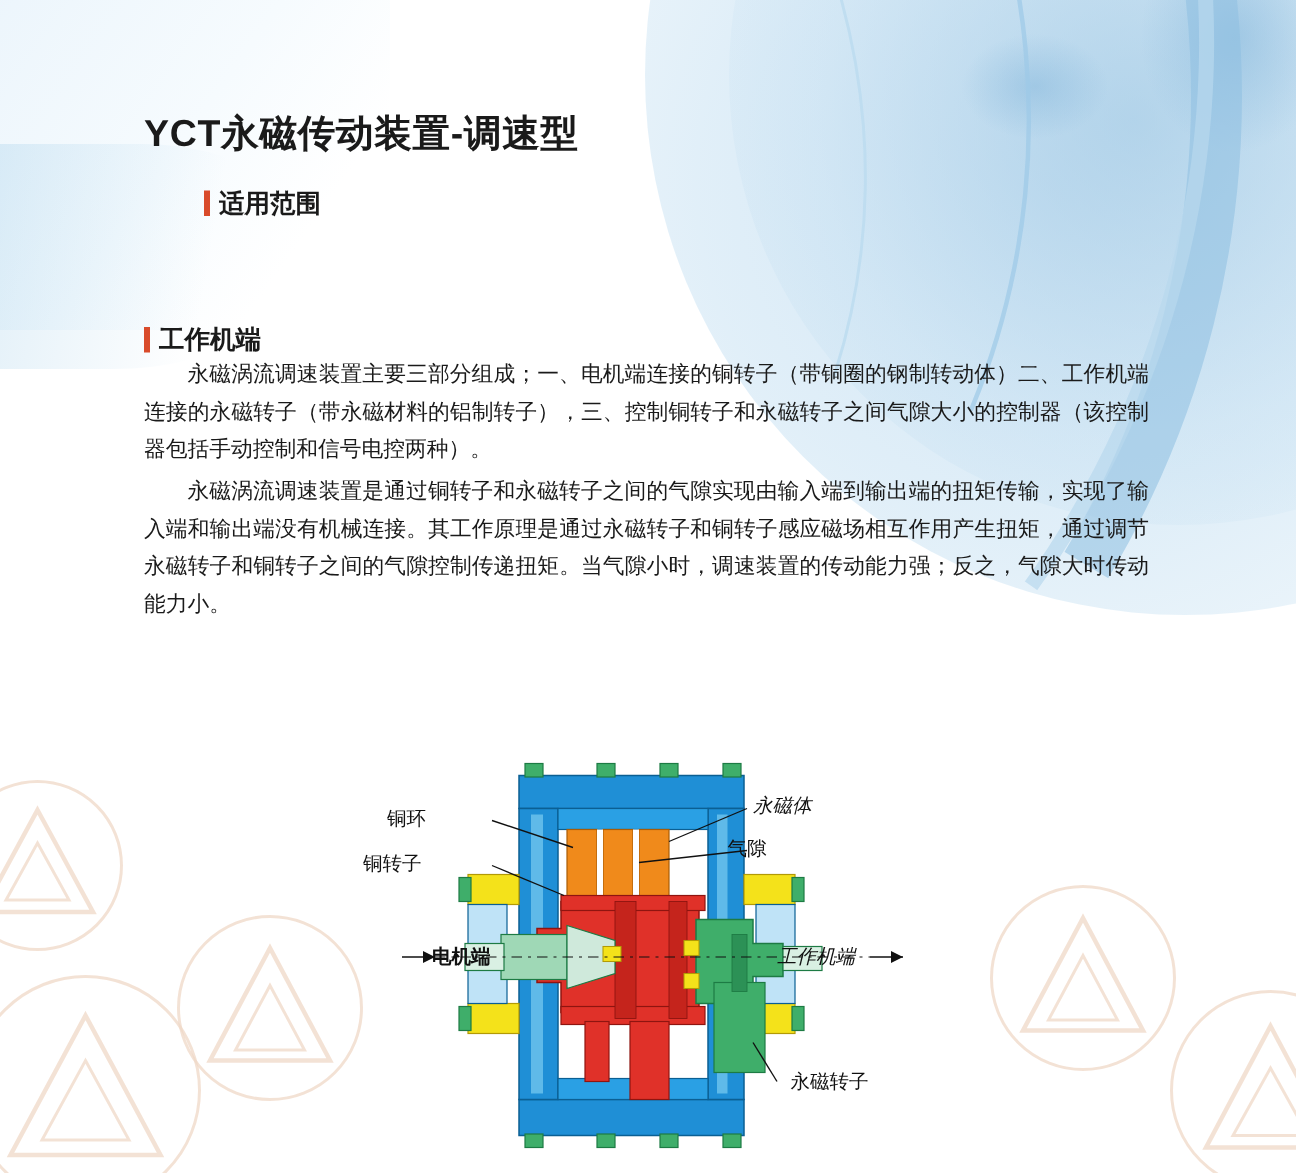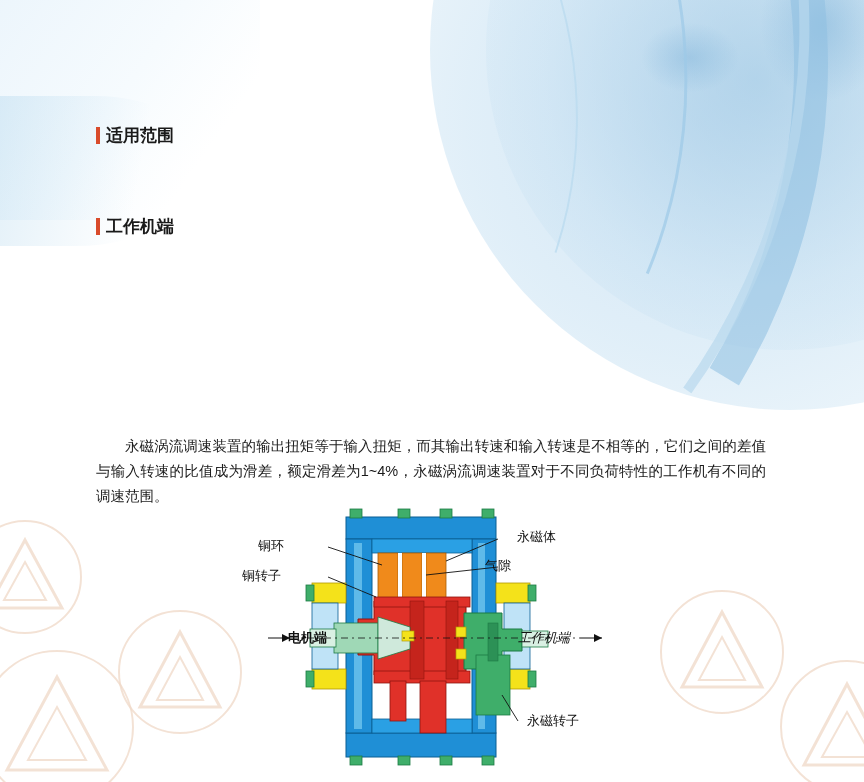--- a/index.html
+++ b/index.html
@@ -139,21 +139,21 @@
     color: #1a1a1a;
     padding-left: 10px;
   }
   .section-head::before {
     content: "";
     position: absolute;
     left: 0; top: 3px;
     width: 4px; height: 17px;
     background: #d94b2b;
   }
-  #head-scope { top: 124px; }
+  #head-scope { top: 124px; margin-left: 40px; }
   #head-principle { top: 215px; }
 
   .para {
     position: absolute;
     left: 96px;
     width: 670px;
     font-size: 14.5px;
     line-height: 25px;
     color: #1a1a1a;
     text-align: justify;
@@ -221,25 +221,27 @@
   <div class="wm" style="left:780px; top:660px; width:130px; height:130px;">
     <svg width="130" height="130" viewBox="0 0 130 130">
       <polygon points="65,22 108,103 22,103" fill="none" stroke="#f0d9c8" stroke-width="3"></polygon>
       <polygon points="65,50 90,95 40,95" fill="none" stroke="#f0d9c8" stroke-width="2"></polygon>
     </svg>
   </div>
 </div>
 
 <div class="page">
 
+  <div class="title">YCT永磁传动装置-调速型</div>
 
   <div class="section-head" id="head-scope">适用范围</div>
 
   <div class="section-head" id="head-principle">工作机端</div>
-  <div class="para" id="p4">永磁涡流调速装置的输出扭矩等于输入扭矩，而其输出转速和输入转速是不相等的，它们之间的差值与输入转速的比值成为滑差，额定滑差为1~4%，永磁涡流调速装置对于不同负荷特性的工作机有不同的调速范围。</div>
+  <div class="para" id="p1">永磁涡流调速装置主要三部分组成；一、电机端连接的铜转子（带铜圈的钢制转动体）二、工作机端连接的永磁转子（带永磁材料的铝制转子），三、控制铜转子和永磁转子之间气隙大小的控制器（该控制器包括手动控制和信号电控两种）。</div>
+  <div class="para" id="p2">永磁涡流调速装置是通过铜转子和永磁转子之间的气隙实现由输入端到输出端的扭矩传输，实现了输入端和输出端没有机械连接。其工作原理是通过永磁转子和铜转子感应磁场相互作用产生扭矩，通过调节永磁转子和铜转子之间的气隙控制传递扭矩。当气隙小时，调速装置的传动能力强；反之，气隙大时传动能力小。</div>
 
   <div class="diagram">
     <svg width="400" height="265" viewBox="0 0 400 265">
 
       <rect x="96" y="12" width="150" height="22" fill="#1f8fd6" stroke="#0b5f93" stroke-width="1"></rect>
 
       <rect x="96" y="228" width="150" height="24" fill="#1f8fd6" stroke="#0b5f93" stroke-width="1"></rect>
 
       <rect x="96" y="34" width="26" height="194" fill="#1f8fd6" stroke="#0b5f93" stroke-width="1"></rect>
 
@@ -325,20 +327,20 @@
 
       <line x1="18" y1="133" x2="40" y2="133" stroke="#111" stroke-width="1"></line>
       <polygon points="40,133 32,129 32,137" fill="#111"></polygon>
 
       <line x1="330" y1="133" x2="352" y2="133" stroke="#111" stroke-width="1"></line>
       <polygon points="352,133 344,129 344,137" fill="#111"></polygon>
     </svg>
 
     <div class="dlabel" style="left:8px; top:32px;text-align:center;">铜环</div>
     <div class="dlabel" style="left:-8px; top:62px;">铜转子</div>
-    <div class="dlabel" style="left:267px; top:23px;">永磁体</div>
+    <div class="dlabel" style="left:252px; top:23px;font-style:italic;">永磁体</div>
     <div class="dlabel" style="left:235px; top:52px;">气隙</div>
     <div class="dlabel" style="left:38px; top:124px;font-weight:bold;">电机端</div>
     <div class="dlabel" style="left:268px; top:124px;font-style:italic;">工作机端</div>
     <div class="dlabel" style="left:262px; top:207px;margin-left:15px;">永磁转子</div>
   </div>
 
 </div>
 
 </body></html>

